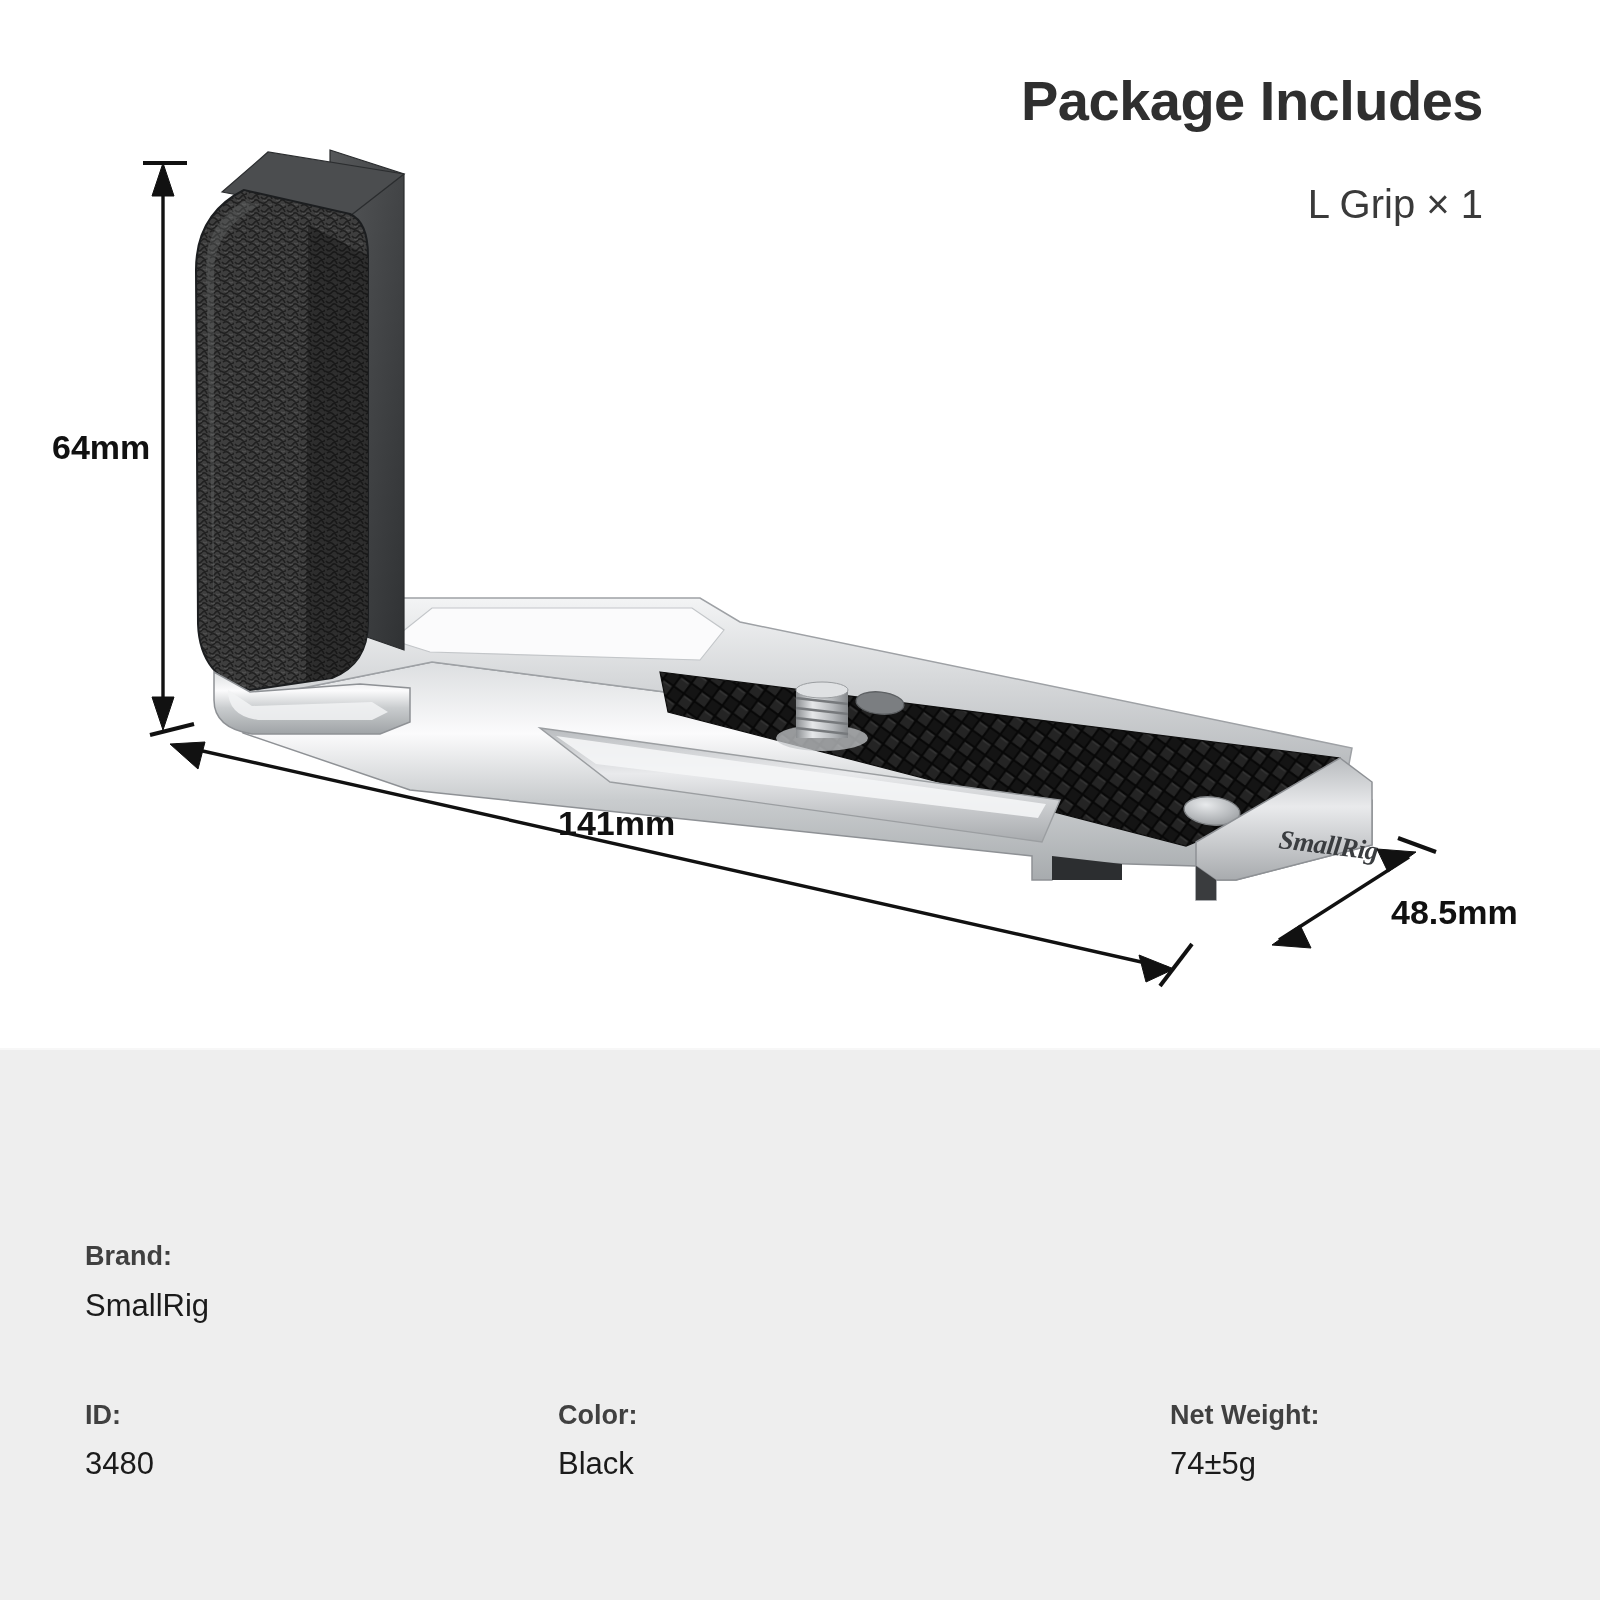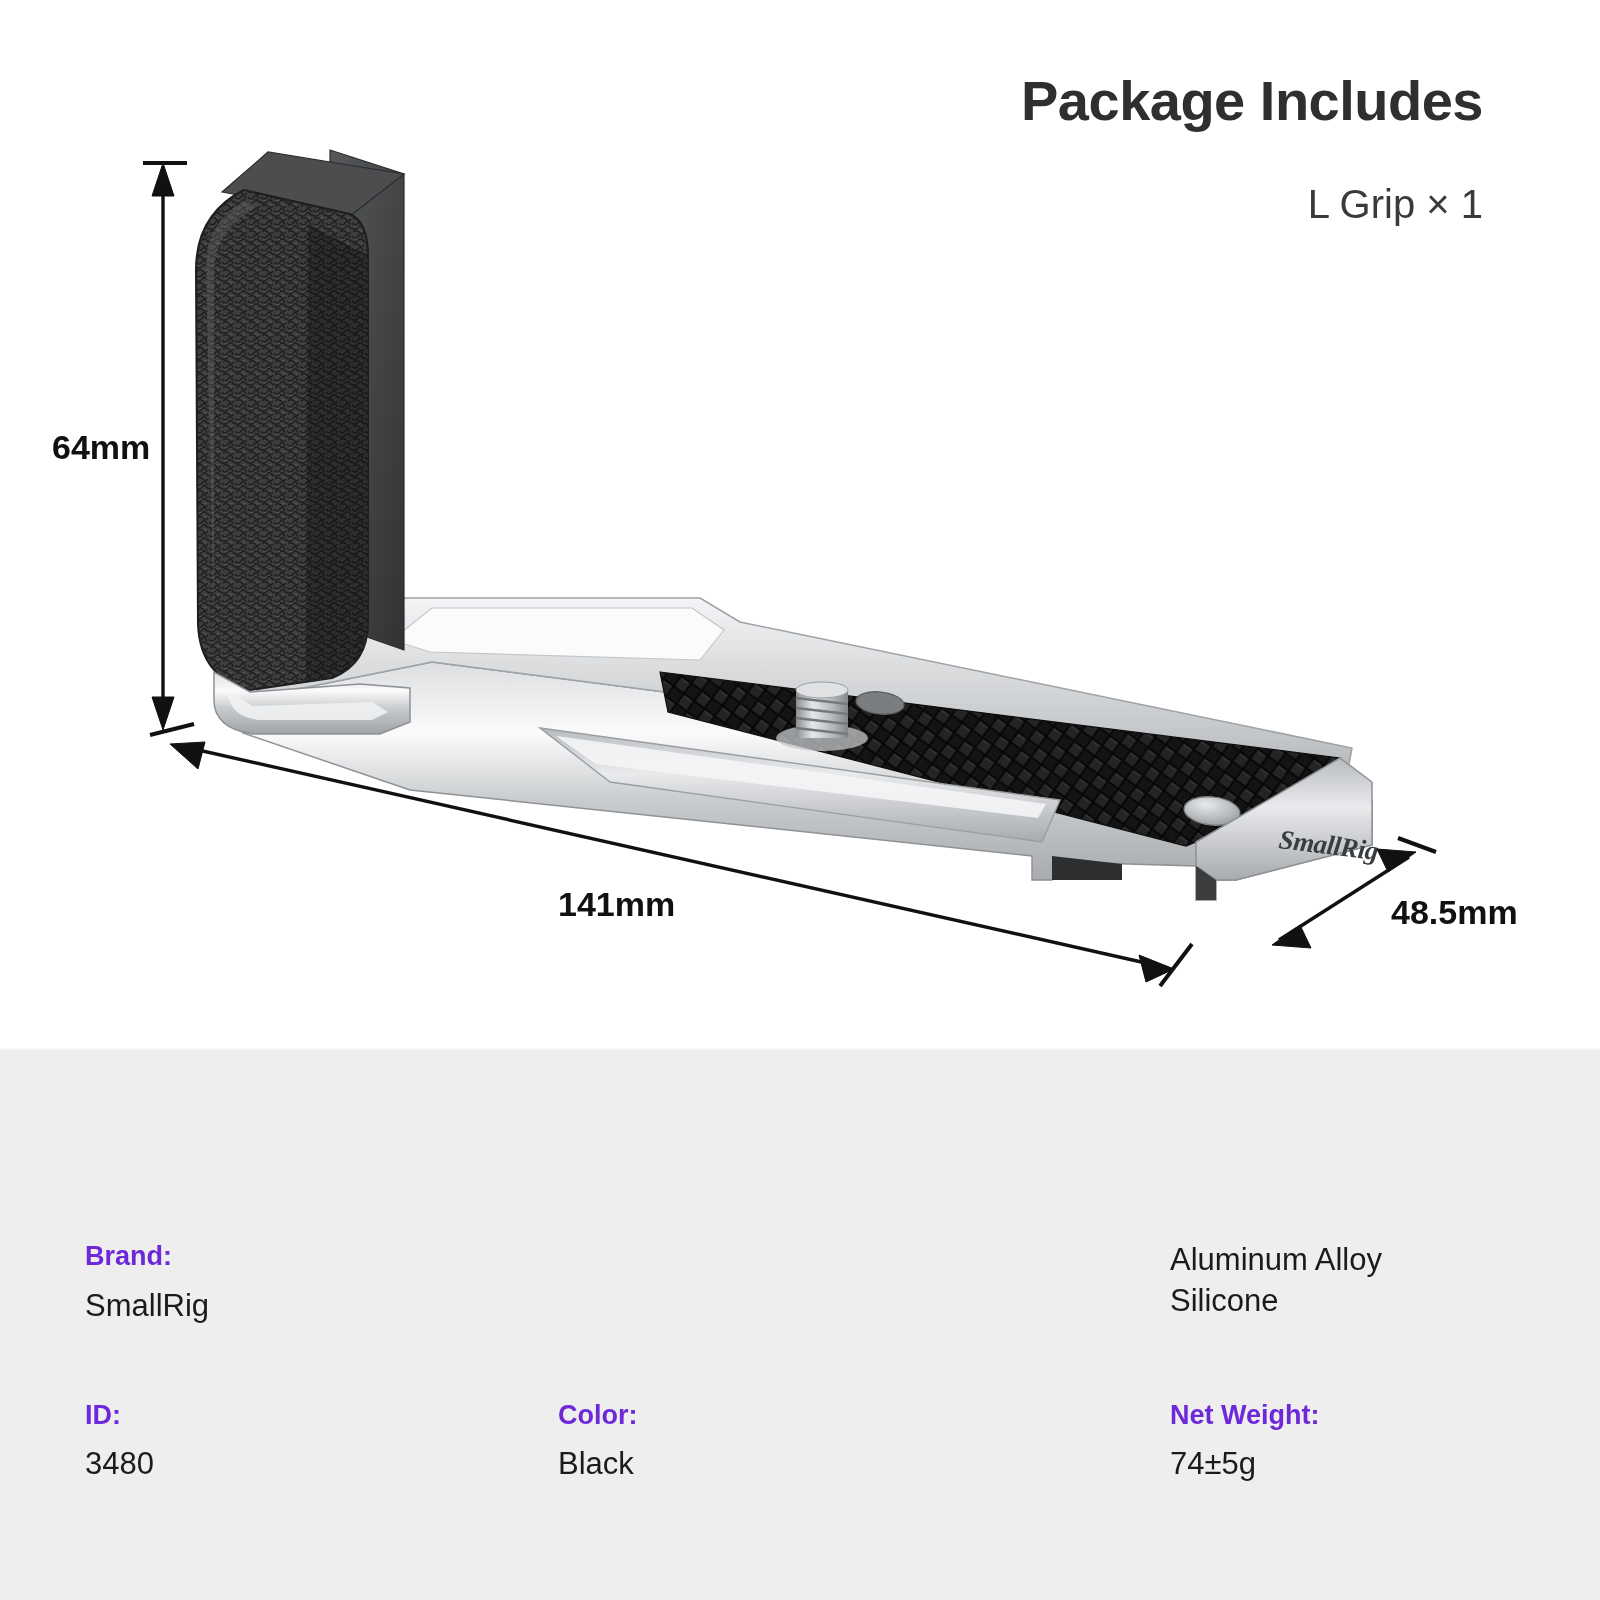--- a/index.html
+++ b/index.html
@@ -60,21 +60,21 @@
 
   
   .dim-label {
     position: absolute;
     color: #111111;
     font-size: 34px;
     white-space: nowrap;
     font-weight: bold;
   }
   #dim-height-label { left: 52px; top: 428px; }
-  #dim-length-label { left: 558px; top: 885px; }
+  #dim-length-label { left: 558px; top: 804px; }
   #dim-depth-label  { left: 1391px; top: 893px; }
 
   
   #params {
     position: absolute;
     left: 0; top: 1048px;
     width: 1600px;
     height: 552px;
     background: #eeeeee;
     border-top: 2px solid #f7f7f7;
@@ -95,21 +95,21 @@
     width: 1430px;
     display: grid;
     grid-template-columns: 473px 612px 345px;
     grid-auto-rows: auto;
     row-gap: 72px;
   }
   .param-cell { }
   .param-label {
     font-size: 27px;
     font-weight: bold;
-    color: #6d28d9;
+    color: #404040;
     line-height: 1.25;
     margin-bottom: 12px;
   }
   .param-value {
     font-size: 31px;
     color: #1b1b1b;
     line-height: 1.32;
     white-space: pre-line;
   }
 </style>
@@ -273,22 +273,20 @@
 
       <div class="param-cell">
         <div class="param-label">Brand:</div>
         <div class="param-value">SmallRig</div>
       </div>
 
       <div class="param-cell">
       </div>
 
       <div class="param-cell">
-        <div class="param-value">Aluminum Alloy
-Silicone</div>
       </div>
 
       <div class="param-cell">
         <div class="param-label">ID:</div>
         <div class="param-value">3480</div>
       </div>
 
       <div class="param-cell">
         <div class="param-label">Color:</div>
         <div class="param-value">Black</div>

